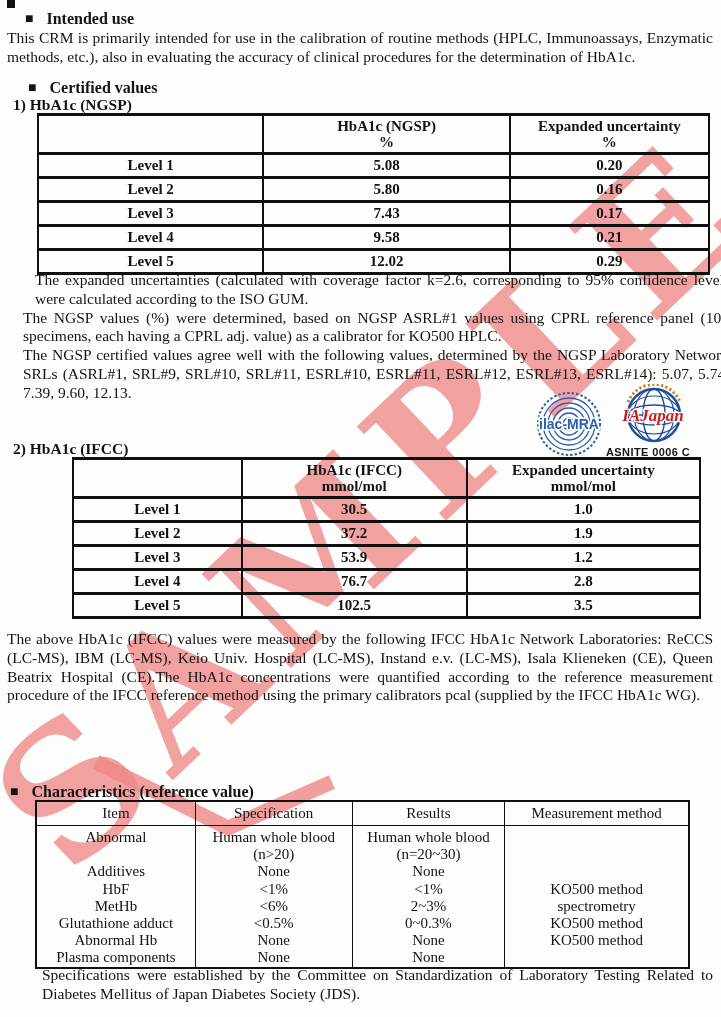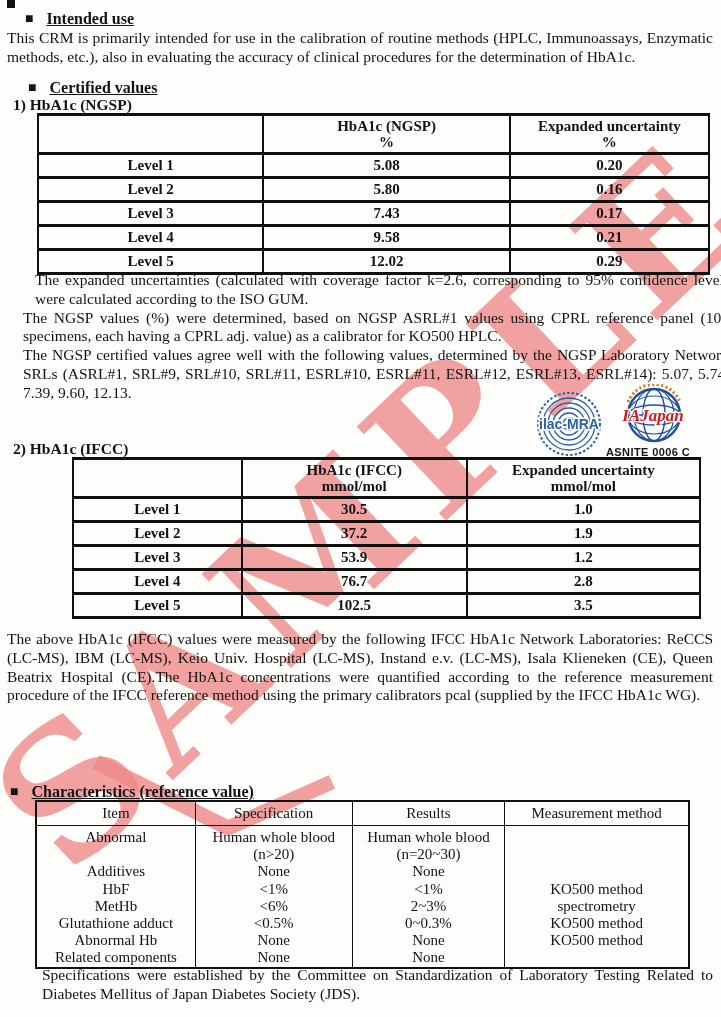--- a/index.html
+++ b/index.html
@@ -13,21 +13,21 @@
   #watermark{
     left:372px; top:505px;
     transform:translate(-50%,-50%) rotate(-43.5deg);
     font-family:"DejaVu Serif", serif; font-weight:bold;
     font-size:178px; letter-spacing:16px; white-space:nowrap;
     color:#ef8888; opacity:.78; z-index:0; pointer-events:none;
   }
   #check-mark{left:88px; top:752px; z-index:0; opacity:.8;}
   #scan-artifact{left:7px; top:0px; width:8px; height:8px; background:#111;}
   
-  .sec-head{font-weight:bold; font-size:16px; white-space:nowrap;text-decoration:underline;}
+  .sec-head{font-weight:bold; font-size:16px; white-space:nowrap;}
   .sec-head .bullet{display:inline-block; font-size:14px; transform:translateY(-1px);}
   .sec-head .txt{margin-left:13px;}
   .sub-head{font-weight:bold; font-size:15.5px; white-space:nowrap;}
   .para{font-size:15.5px; line-height:18.8px; text-align:justify;}
   .note{font-size:15.5px; line-height:18.8px; text-align:justify; margin:0;}
   .note.indent{padding-left:12px;}
   .gap-before{margin-top:11px;}
   
   table{border-collapse:collapse; table-layout:fixed; background:transparent;}
   .cv-table th,.cv-table td{
@@ -269,21 +269,21 @@
           <td>0~0.3%</td>
           <td>KO500 method</td>
         </tr>
       <tr>
           <td>Abnormal Hb</td>
           <td>None</td>
           <td>None</td>
           <td>KO500 method</td>
         </tr>
       <tr>
-          <td>Related components</td>
+          <td>Plasma components</td>
           <td>None</td>
           <td>None</td>
           <td></td>
         </tr>
     </tbody>
   </table>
 
   <div class="abs footnote" style="left:42px; top:966px; width:671px;">Specifications were established by the Committee on Standardization of Laboratory Testing Related to Diabetes Mellitus of Japan Diabetes Society (JDS).</div>
 
 </div>

